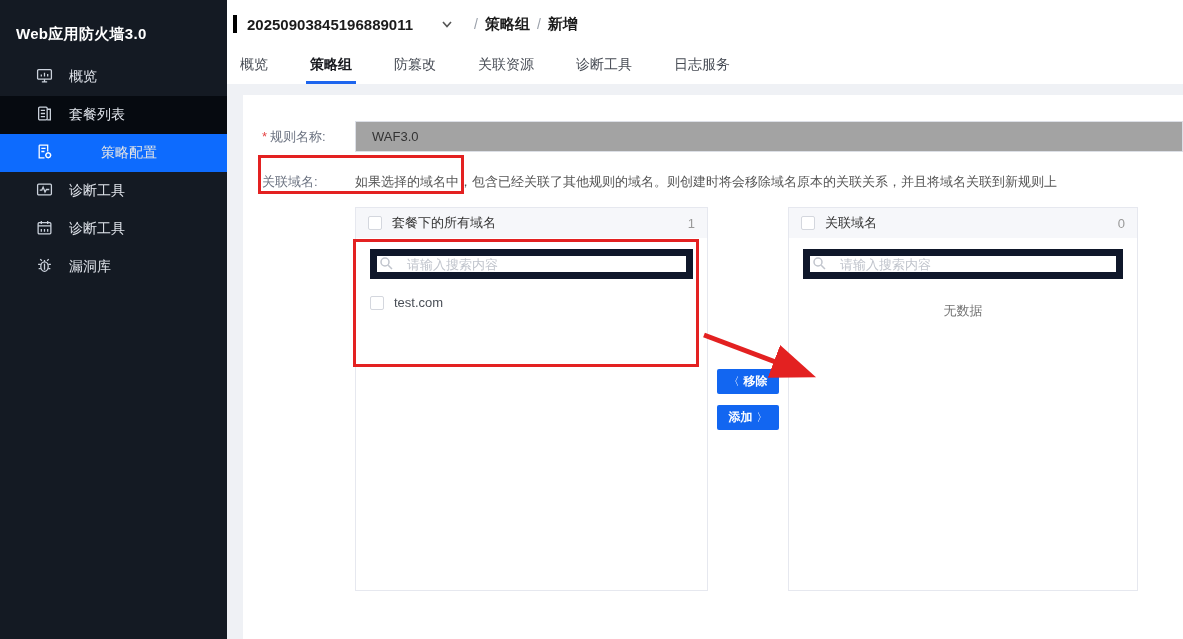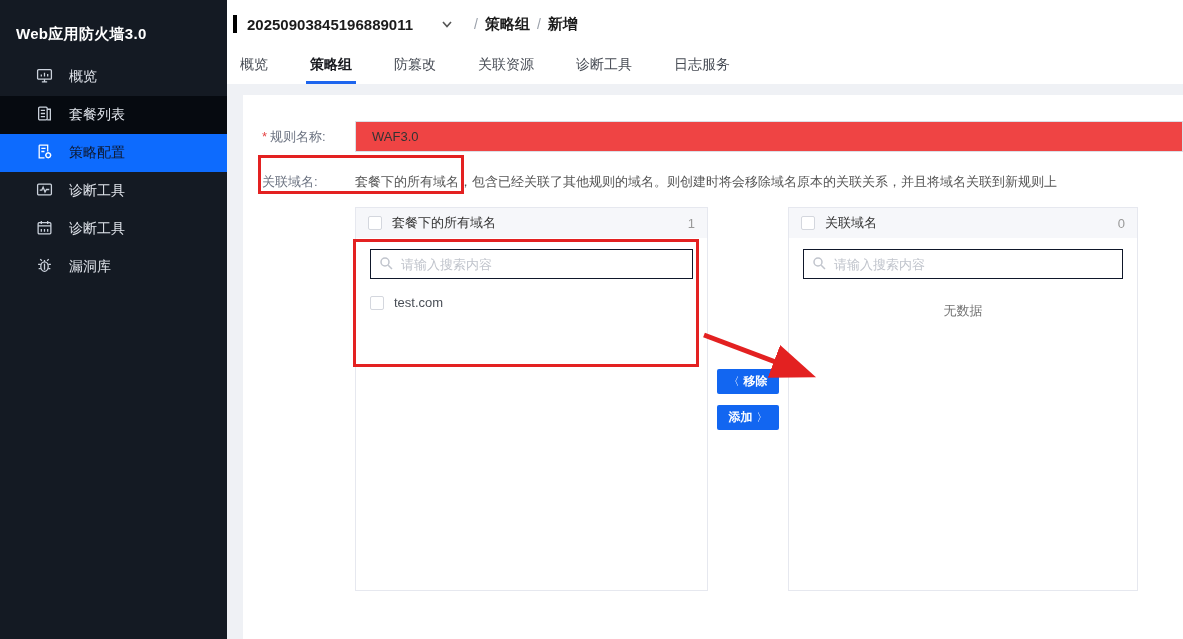--- a/index.html
+++ b/index.html
@@ -10,21 +10,21 @@
     font-size:14px; color:#333;
   }
   .app { display:flex; width:1183px; height:639px; }
 
   
   .sidebar { width:227px; height:639px; background:#141a23; flex:0 0 227px; }
   .side-title { color:#fff; font-weight:bold; font-size:15px; padding:25px 16px 14px 16px; letter-spacing:.3px; }
   .side-item { height:38px; display:flex; align-items:center; padding-left:36px; color:#dfe3ea; cursor:pointer; position:relative; }
   .side-item .lbl { margin-left:16px; font-size:14px; }
   .side-item.dark { background:#060a10; }
-  .side-item.active { background:#0d6bfe; color:#0f172a; }
+  .side-item.active { background:#0d6bfe; color:#e5e5e5;gap:32px; }
   .side-item svg { width:17px; height:17px; stroke:#ccd3dd; fill:none; stroke-width:1.2; }
   .side-item.active svg { stroke:#fff; }
   .side-chev { position:absolute; right:22px; top:15px; width:10px; height:10px; }
   .side-chev svg { width:10px; height:10px; stroke:#5d6b85; stroke-width:1.6; fill:none; }
 
   
   .content { flex:1; display:flex; flex-direction:column; }
   .topbar { background:#fff; height:84px; }
   .crumb-row { display:flex; align-items:center; height:48px; padding-left:6px; }
   .vbar { width:4px; height:18px; background:#000; margin-right:10px; }
@@ -40,35 +40,35 @@
   .tab.active::after { content:""; position:absolute; left:-4px; right:-4px; bottom:0; height:3px; background:#1d65ee; }
 
   
   .card { background:#fff; margin:11px 0 0 16px; height:544px; position:relative; }
   .section-title { font-weight:bold; color:#1a1a1a; font-size:14px; padding:22px 0 0 22px; }
 
   .form-row { display:flex; align-items:flex-start; }
   .name-row { margin-top:26px; }
   .f-label { width:87px; padding-left:19px; flex:0 0 112px; color:#6b7280; font-size:13px; padding-top:7px; }
   .req { color:#e54545; margin-right:3px; }
-  .name-input { height:31px; flex:1; border:1px solid #dcdfe6; padding:0 16px; font-size:13px; color:#333; outline:none; font-family:inherit; background:#ef4444; }
+  .name-input { height:31px; flex:1; border:1px solid #dcdfe6; padding:0 16px; font-size:13px; color:#333; outline:none; font-family:inherit; background:#a3a3a3; }
 
   .domain-row { margin-top:14px; }
   .domain-col { flex:1; }
   .hint { color:#555; font-size:13px; padding-top:7px; line-height:17px; }
 
   .transfer { display:flex; margin-top:17px; }
   .panel { width:353px; height:384px; border:1px solid #e6e8ef; background:#fff; }
   .panel.target { width:350px; }
   .panel-head { height:30px; background:#f6f7fa; display:flex; align-items:center; padding:0 12px; }
   .panel-title { font-size:13px; color:#333; margin-left:10px; }
   .panel-count { margin-left:auto; color:#999; font-size:13px; }
   .cb { width:14px; height:14px; border:1px solid #d4d7de; border-radius:2px; background:#fff; display:inline-block; flex:0 0 14px; cursor:pointer; }
   .search-wrap { position:relative; margin:11px 14px 0 14px; }
-  .search-input { width:100%; height:30px; border:1px solid #0f172a; padding:0 10px 0 30px; font-size:13px; color:#333; outline:none; font-family:inherit; }
+  .search-input { width:100%; height:30px; border:7px solid #0f172a; padding:0 10px 0 30px; font-size:13px; color:#333; outline:none; font-family:inherit; }
   .search-input::placeholder { color:#c0c4cc; }
   .search-icon { position:absolute; left:9px; top:7px; }
   .search-icon svg { width:14px; height:14px; stroke:#c0c4cc; stroke-width:1.5; fill:none; }
   .list-item { display:flex; align-items:center; padding-left:14px; margin-top:16px; cursor:pointer; }
   .list-item .li-label { margin-left:10px; color:#4a4f57; font-size:13px; }
   .empty-text { text-align:center; color:#737373; font-size:13px; margin-top:23px; }
 
   .mid-col { width:80px; flex:0 0 80px; display:flex; flex-direction:column; align-items:center; }
   .mid-col .btn { width:62px; height:25px; background:#1266f1; color:#fff; border:none; border-radius:2px; font-size:12px; cursor:pointer; display:flex; align-items:center; justify-content:center; gap:4px; font-family:inherit; font-weight:bold; }
   .btn-remove { margin-top:162px; }
@@ -170,21 +170,21 @@
       <div class="form-row name-row">
         <label class="f-label">
           <span class="req">*</span><span>规则名称:</span>
         </label>
         <input class="name-input" type="text" value="WAF3.0" style="">
       </div>
 
       <div class="form-row domain-row">
         <label class="f-label">关联域名:</label>
         <div class="domain-col">
-          <p class="hint">套餐下的所有域名，包含已经关联了其他规则的域名。则创建时将会移除域名原本的关联关系，并且将域名关联到新规则上</p>
+          <p class="hint">如果选择的域名中，包含已经关联了其他规则的域名。则创建时将会移除域名原本的关联关系，并且将域名关联到新规则上</p>
 
           <div class="transfer">
 
             <div class="panel source">
               <div class="panel-head">
                 <span class="cb"></span>
                 <span class="panel-title">套餐下的所有域名</span>
                 <span class="panel-count">1</span>
               </div>
               <div class="search-wrap">

